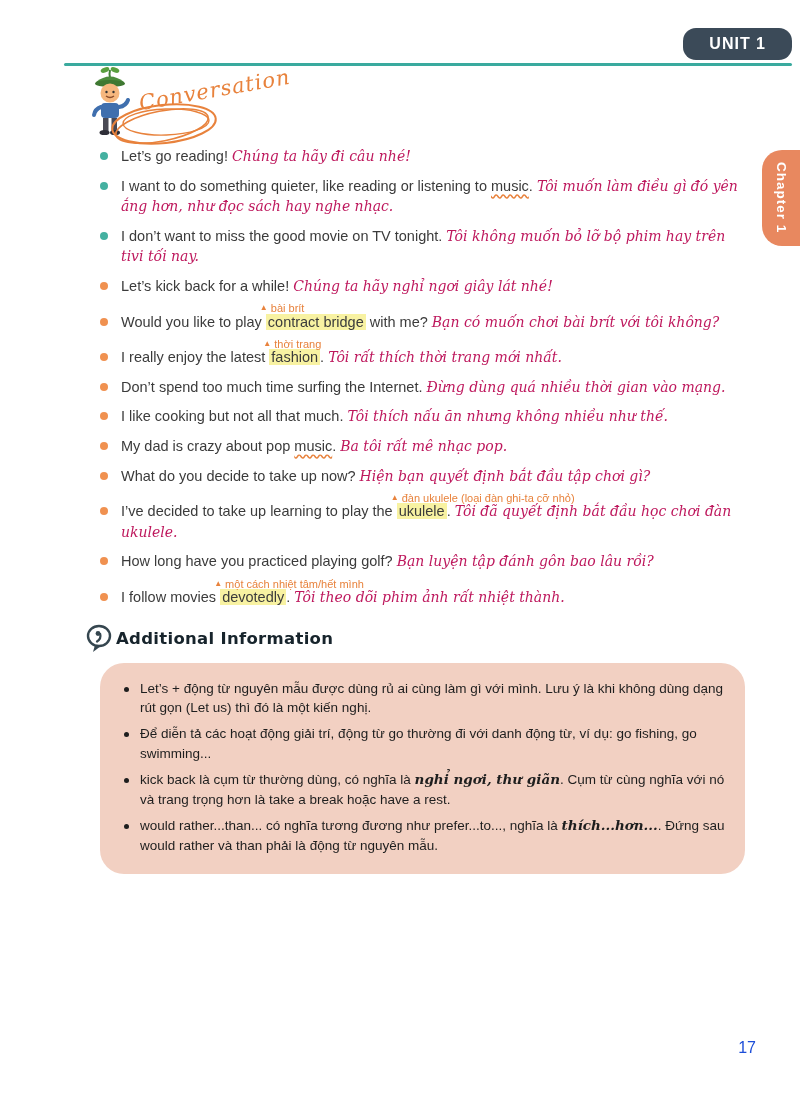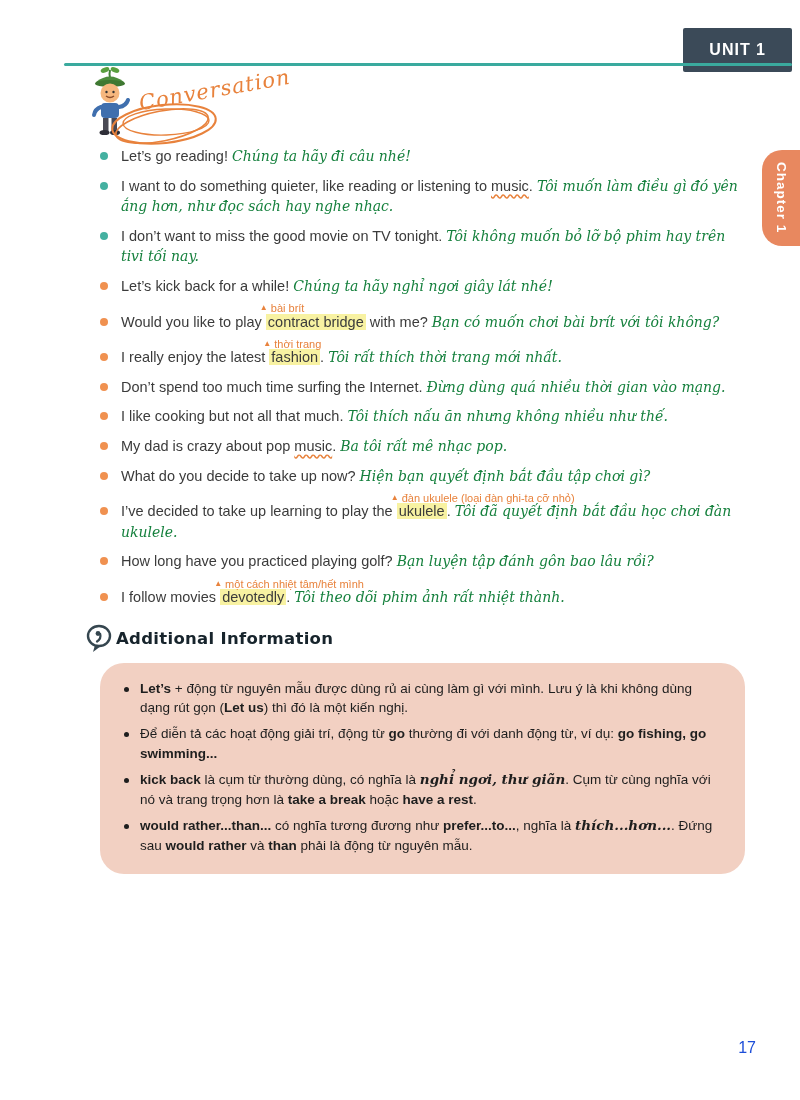--- a/index.html
+++ b/index.html
@@ -1,21 +1,21 @@
 <!DOCTYPE html>
 <html><head>
 <meta charset="utf-8">
 <style>
   html,body{margin:0;padding:0;background:#ffffff;}
   .page{position:relative;width:800px;height:1100px;background:#ffffff;overflow:hidden;
         font-family:"Liberation Sans",sans-serif;color:#3b3b3b;}
 
   
   .unit-badge{position:absolute;top:28px;right:8px;background:#3b4a58;color:#fff;
-              font-weight:bold;font-size:16px;letter-spacing:1px;padding:13px 26px;border-radius:2px;}
+              font-weight:bold;font-size:16px;letter-spacing:1px;padding:7px 26px;border-radius:13px;}
   .header-rule{position:absolute;top:63px;left:64px;right:8px;height:3px;background:#3aaa9e;border-radius:2px;}
 
   .chapter-tab{position:absolute;top:150px;right:0;width:38px;height:96px;background:#e8885f;
                border-radius:20px 0 0 20px;display:flex;align-items:center;justify-content:center;}
   .chapter-tab span{writing-mode:vertical-rl;color:#fff;font-weight:bold;font-size:13.5px;letter-spacing:1px;}
 
   .mascot{position:absolute;top:66px;left:86px;}
   .conv-title{position:absolute;top:78px;left:138px;font-family:"DejaVu Serif",serif;font-style:italic;
               font-size:21px;color:#e8823c;transform:rotate(-10deg);letter-spacing:1px;}
   .scribble{position:absolute;top:96px;left:104px;}
@@ -30,25 +30,25 @@
   .item-text{margin:0;}
   .conv-item .item-text{font-size:14.5px;line-height:1.4;color:#3b3b3b;}
   .info-item .item-text{font-size:13.5px;line-height:1.48;color:#1e1e1e;}
 
   .bullet{flex:0 0 auto;width:8px;height:8px;border-radius:50%;margin:6px 13px 0 0;}
   .bullet.teal{background:#44b1a1;}
   .bullet.orange{background:#f09150;}
   .bullet.dark{width:5px;height:5px;background:#1e1e1e;margin:8px 11px 0 0;}
 
   .seg-en{color:#3b3b3b;}
-  .seg-vi{font-family:"DejaVu Serif",serif;font-style:italic;color:#15803d;font-size:14px;}
+  .seg-vi{font-family:"DejaVu Serif",serif;font-style:italic;color:#be185d;font-size:14px;}
   .seg-ul{text-decoration-line:underline;text-decoration-style:wavy;text-decoration-color:#e8823c;
           text-underline-offset:3px;}
   .seg-hl{background:#f8f2a2;padding:0 2px;position:relative;}
-  .seg-b{font-weight:bold;text-align:right;}
+  .seg-b{font-weight:normal;text-align:right;}
   .seg-bi{font-weight:bold;font-style:italic;font-family:"DejaVu Serif",serif;}
 
   .annot{position:absolute;bottom:100%;left:-6px;transform:translateY(3px);white-space:nowrap;
          font-size:11px;color:#e8823c;font-family:"Liberation Sans",sans-serif;
          font-style:normal;font-weight:normal;background:none;}
   .annot-arrow{font-size:8px;vertical-align:2px;}
 
   
   .info-header{display:flex;align-items:center;gap:4px;margin:16px 0 10px -14px;}
   .info-title{font-size:16.5px;font-weight:bold;color:#17242c;letter-spacing:0.3px;

